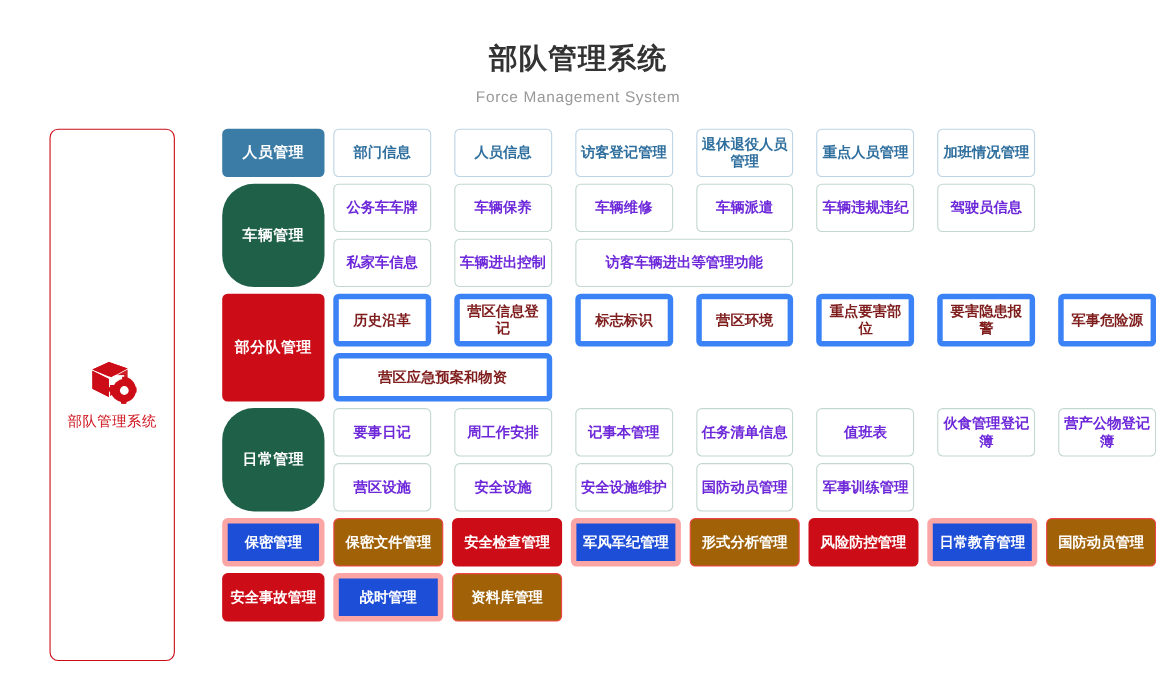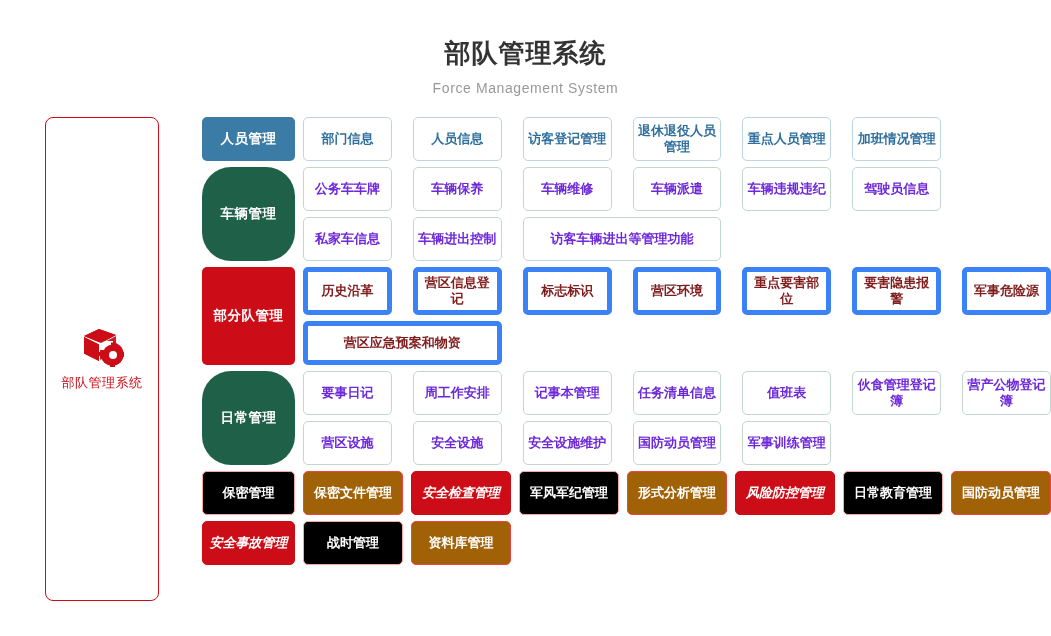--- a/index.html
+++ b/index.html
@@ -127,23 +127,23 @@
     background: #ffffff;
   }
   .tile.span2 { grid-column: span 2; }
 
   
   .tile.o-blue  { border: 1px solid #bcd4e4; color: #2f6f9e; }
   .tile.o-green { border: 1px solid #c2d8cf; color: #6d28d9; }
   .tile.o-red   { border: 5px solid #3b82f6; color: #7f1d1d; }
 
   
-  .tile.f-blue  { background: #000000; border: 1px solid #fca5a5; color: #ffffff; }
+  .tile.f-blue  { background: #1d4ed8; border: 5px solid #fca5a5; color: #ffffff; }
   .tile.f-green { background: #a16207; border: 1px solid #ef4444; color: #ffffff; }
-  .tile.f-red   { background: #cc0d17; border: 1px solid #cc0d17; color: #ffffff; font-style: italic; }
+  .tile.f-red   { background: #cc0d17; border: 1px solid #cc0d17; color: #ffffff; }
 
   .bg-blue  { background: #3a7ca5; }
   .bg-green { background: #1f6049; border-radius: 29px; }
   .bg-red   { background: #cc0d17; }
 
   
   .flat-row {
     display: grid;
     grid-template-columns: 93px repeat(7, 1fr);
     column-gap: 8px;

